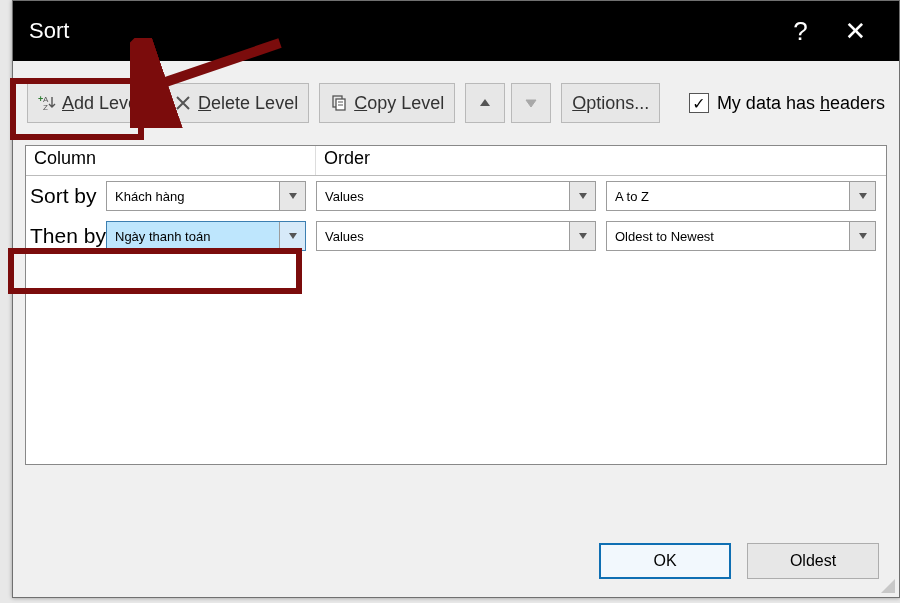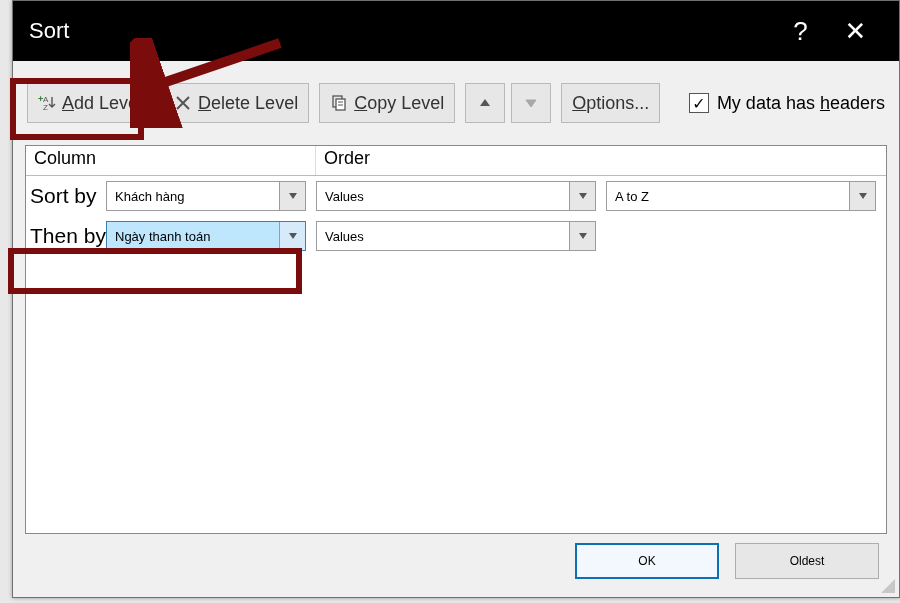--- a/index.html
+++ b/index.html
@@ -96,21 +96,21 @@
     border: 1px solid #555;
     display: inline-flex;
     align-items: center;
     justify-content: center;
     background: #fff;
     font-size: 16px;
   }
 
   .grid-area {
     margin: 0 12px;
-    height: 389px;
+    height: 320px;
     border: 1px solid #888;
     background: #fff;
     display: flex;
     flex-direction: column;
   }
   .grid-head {
     display: grid;
     grid-template-columns: 290px 290px 1fr;
     height: 30px;
     border-bottom: 1px solid #bbb;
@@ -151,25 +151,25 @@
   .combo.sel .carrow { background: #d7eaf9;}
   .footer {
     flex: 1;
     display: flex;
     align-items: flex-end;
     justify-content: flex-end;
     gap: 16px;
     padding: 0 20px 18px 0;
   }
   .fbtn {
-    width: 144px; height: 36px;
+    width: 132px; height: 36px;
     display:inline-flex; align-items:center; justify-content:center;
     background: #e7e7e7;
     border: 1px solid #adadad;
-    font-size: 12px;
+    font-size: 16px;
   }
   .fbtn.ok {
     border: 2px solid #0f6fb3;
     background: #f2f8fd;
   }
 
   .resize-grip {
     position:absolute;
     right:4px; bottom:4px;
     width:14px; height:14px;
@@ -310,20 +310,28 @@
         </span>
       </div>
       <div class="combo">
         <span class="cval">Values</span>
         <span class="carrow">
           <svg width="10" height="10" viewBox="0 0 10 10">
               <polygon points="1,2 9,2 5,8" fill="#555"></polygon>
             </svg>
         </span>
       </div>
+      <div class="combo">
+        <span class="cval">Oldest to Newest</span>
+        <span class="carrow">
+          <svg width="10" height="10" viewBox="0 0 10 10">
+              <polygon points="1,2 9,2 5,8" fill="#555"></polygon>
+            </svg>
+        </span>
+      </div>
     </div>
   </div>
 
   <div class="footer">
     <span class="fbtn ok">OK</span>
     <span class="fbtn">Oldest</span>
   </div>
 
   <span class="resize-grip"></span>
 </div>

